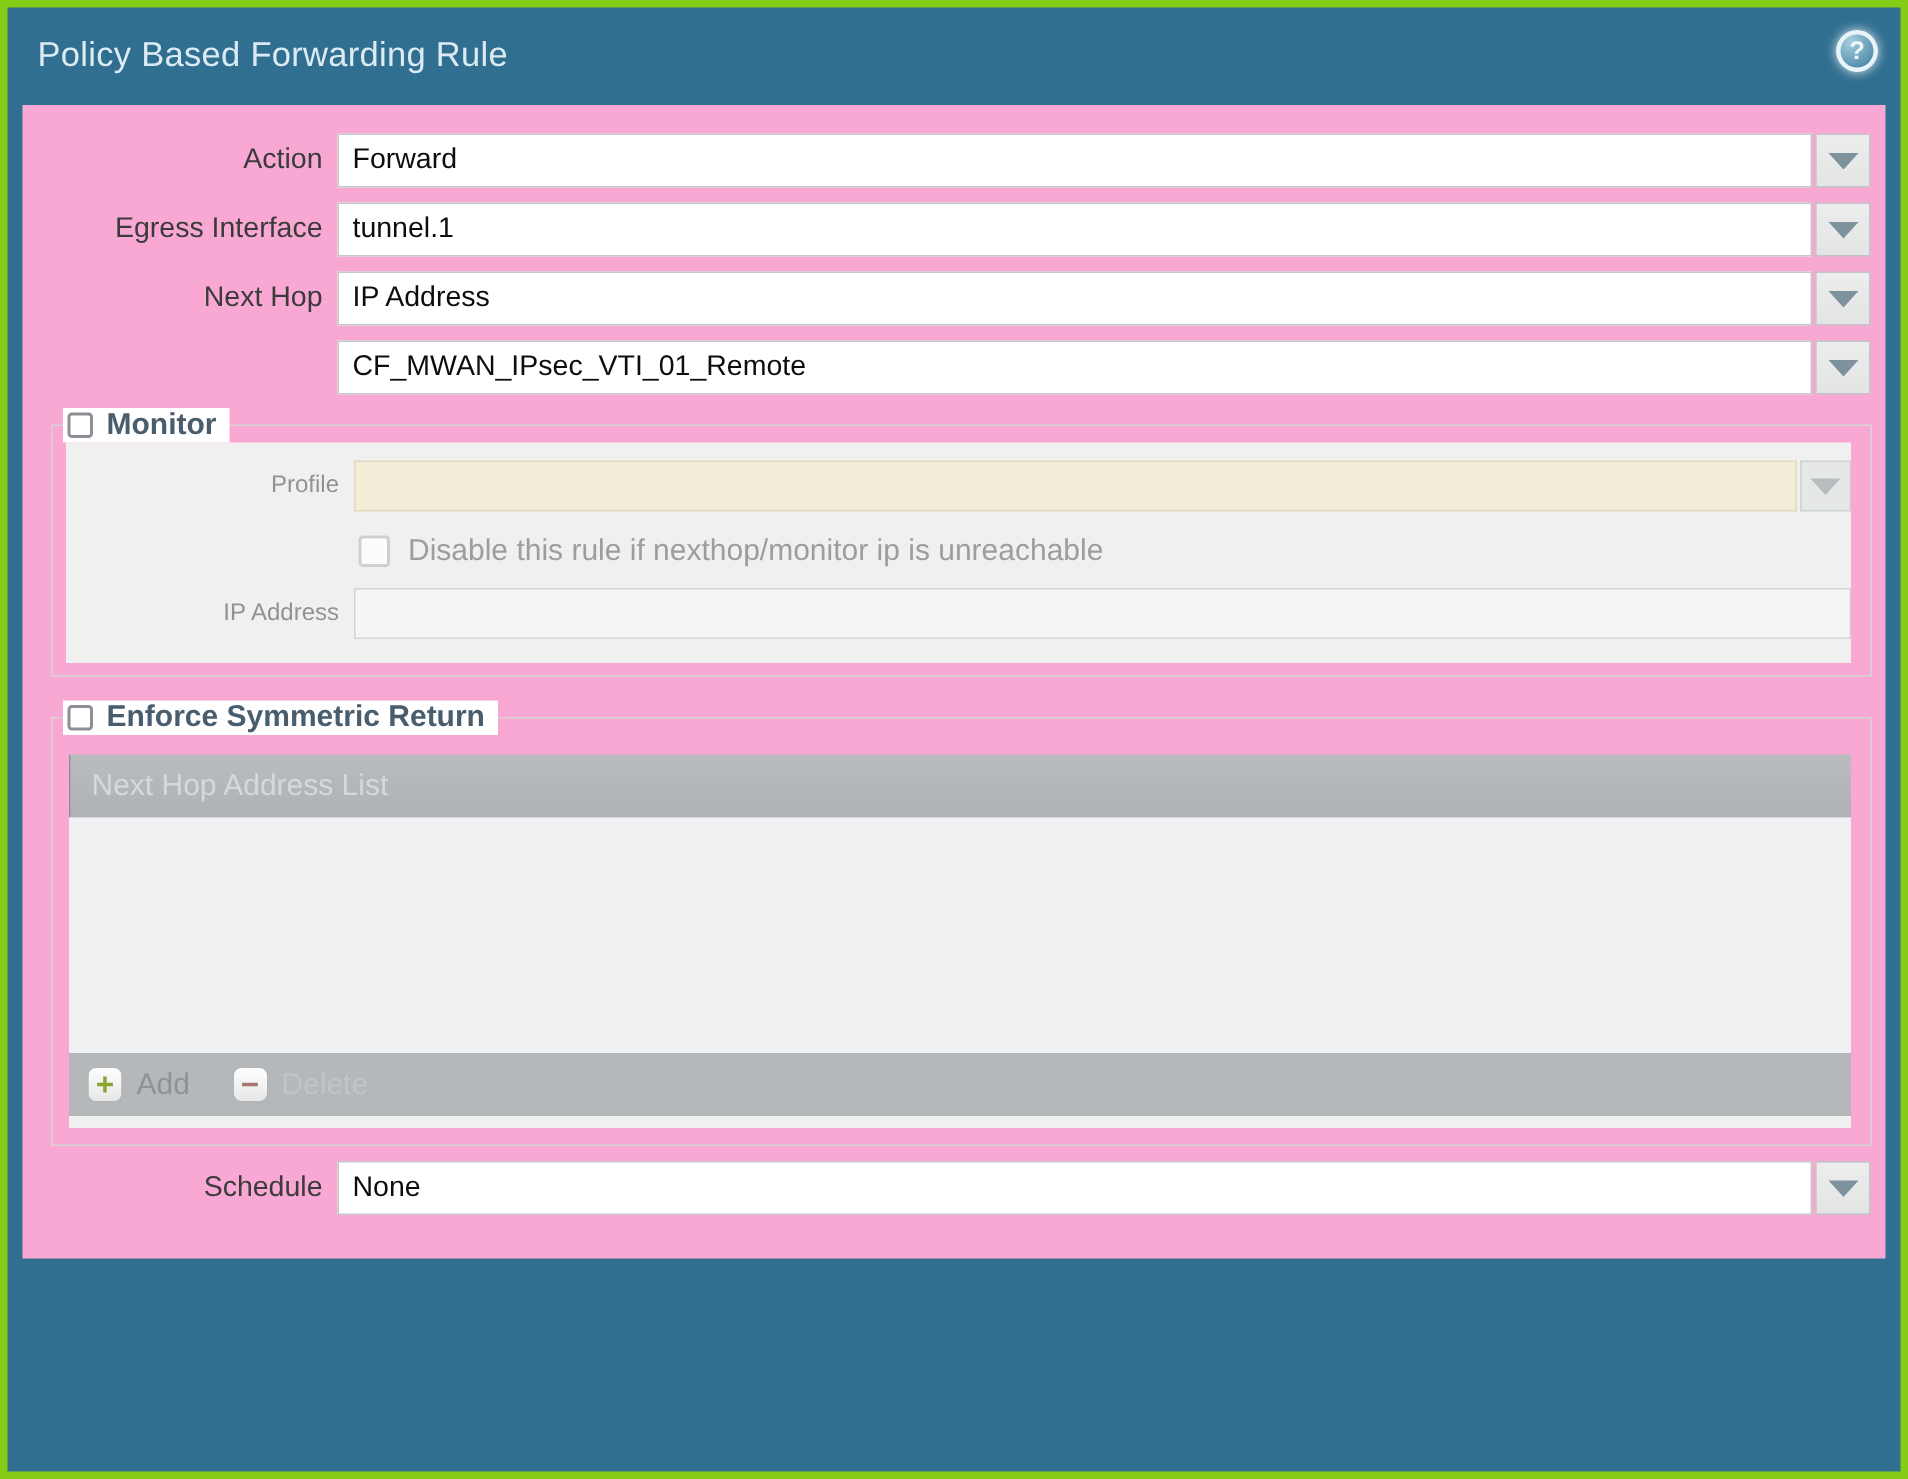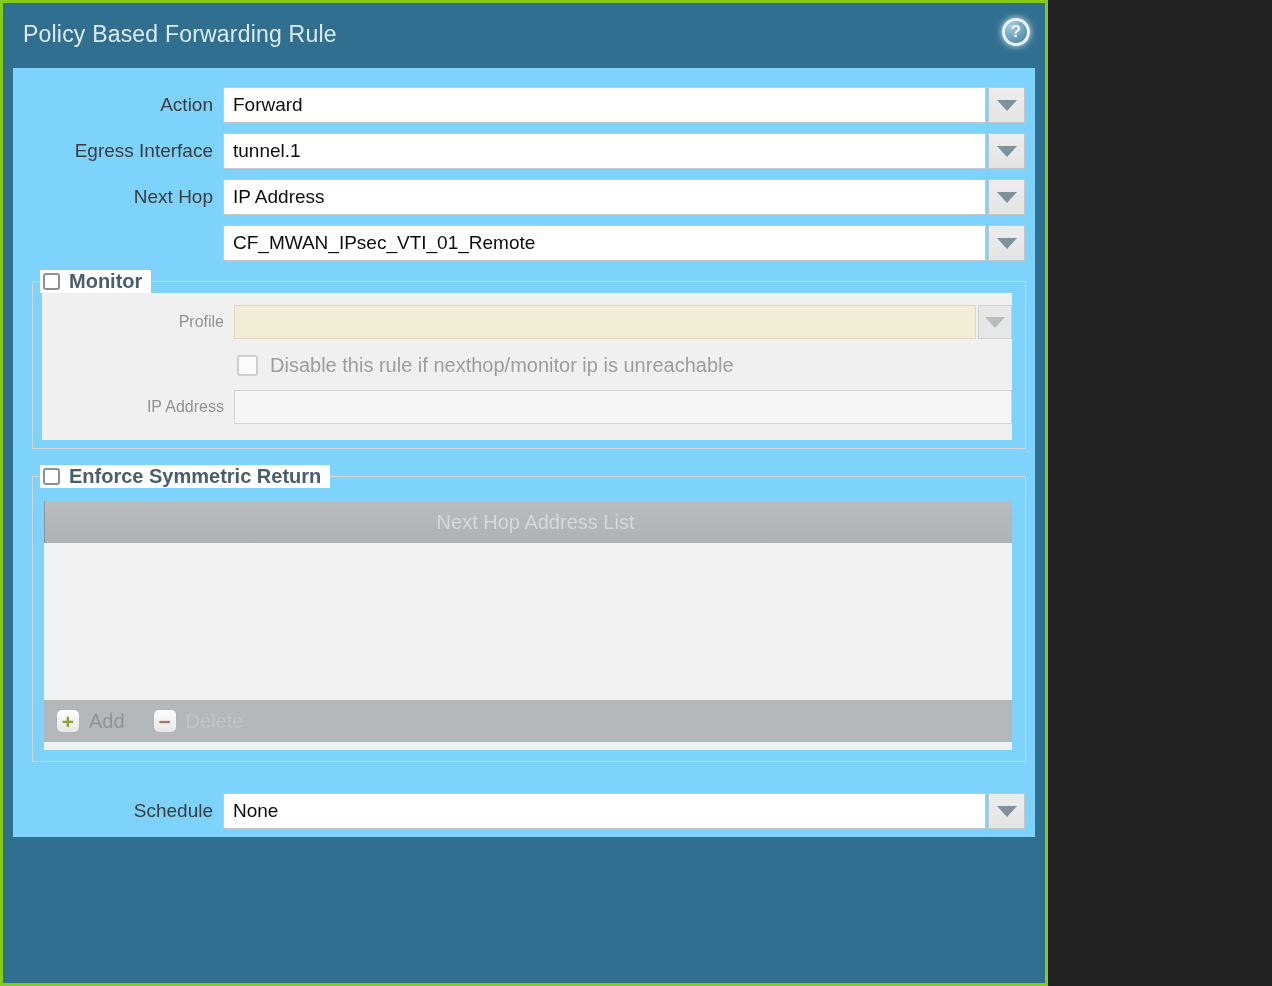--- a/index.html
+++ b/index.html
@@ -1,23 +1,23 @@
 <!DOCTYPE html>
 <html><head>
 <meta charset="utf-8">
 <style>
   * { box-sizing: border-box; margin: 0; padding: 0; }
   html,body { background:#222; }
   body { font-family: "Liberation Sans", sans-serif; }
 
   .screen {
     position: relative;
-    width: 1048px; height: 986px;
+    width: 1272px; height: 986px;
     background: #306f90;
-    border: 3px solid #84cc16;
+    border: 5px solid #84cc16;
     overflow: hidden;
   }
 
   
   .titlebar { height: 65px; position: relative; }
   .title {
     position: absolute; left: 20px; top: 18px;
     font-size: 23px; color: #dcebf3; letter-spacing: .2px;
   }
   .help {
@@ -35,21 +35,21 @@
     background: #c9c9c9;
     border: 1px solid #a8a8a8; border-bottom: none;
     border-radius: 9px 9px 0 0;
     padding: 0 25px; line-height: 47px;
     font-size: 20px; color: #3d3d3d; cursor: pointer; white-space: nowrap;
   }
   .tab.active { background: #ffffff; border-color: #ffffff; color: #333; }
 
   
   .content {
-    margin: 0 10px; background: #7dd3fc;
+    margin: 0 10px; background: #f9a8d4;
     height: 769px; padding-top: 19px; position: relative;
   }
 
   .row { display: flex; align-items: center; height: 36px; margin-bottom: 10px; }
   .row .lbl {
     width: 210px; text-align: right; padding-right: 10px;
     font-size: 19px; color: #3b3b3b; flex: none;
   }
   .row .field { flex: 1; display: flex; height: 36px; margin-right: 10px; }
   input.txt {
@@ -107,21 +107,21 @@
     background: #f5f5f5; border: 1px solid #d2d4d5; outline: none;
   }
   .prow.last { margin-right: 0; }
 
   .fs-enf { height: 286px; margin-top: 27px; }
   .table { margin: 24px 13px 0 11px; }
   .thead {
     height: 42px; background: linear-gradient(#babdbf,#aeb2b4);
     border-left: 1px solid #8e9294;
     line-height: 42px; padding-left: 14px;
-    font-size: 20px; color: #d6d9da; text-align: center;
+    font-size: 20px; color: #d6d9da;
   }
   .tbody { height: 157px; background: #f0f1f2; }
   .tfoot {
     height: 42px; background: #b4b8ba;
     display: flex; align-items: center; gap: 28px; padding-left: 12px;
   }
   .tstrip { height: 8px; background: #eff0f0; }
   .tool { display: flex; align-items: center; gap: 9px; cursor: pointer; }
   .ticon {
     width: 24px; height: 24px;
@@ -130,21 +130,21 @@
     display: flex; align-items: center; justify-content: center;
     font-weight: bold; font-size: 21px; line-height: 1;
   }
   .ticon.plus { color: #8ca431; }
   .ticon.minus { color: #a8766d; }
   .tool .tlbl { font-size: 20px; }
   .tool.add .tlbl { color: #8e9397; }
   .tool.delete { cursor: default; }
   .tool.delete .tlbl { color: #c0c4c6; }
 
-  .row.schedule { margin-top: 31px; }
+  .row.schedule { margin-top: 10px; }
 
   
   .btnrow { display: flex; justify-content: flex-end; gap: 18px; padding: 26px 31px 0 0; }
   .btn {
     height: 48px; border: 3px solid #fff; border-radius: 10px;
     font-family: "Liberation Sans", sans-serif; font-size: 20px; cursor: pointer;
   }
   .btn.ok { width: 131px; background: linear-gradient(#83b2c8,#649db7); color: #16262f; }
   .btn.cancel { width: 124px; background: linear-gradient(#d7dadc,#bdc1c4); color: #131313; }
 </style>

